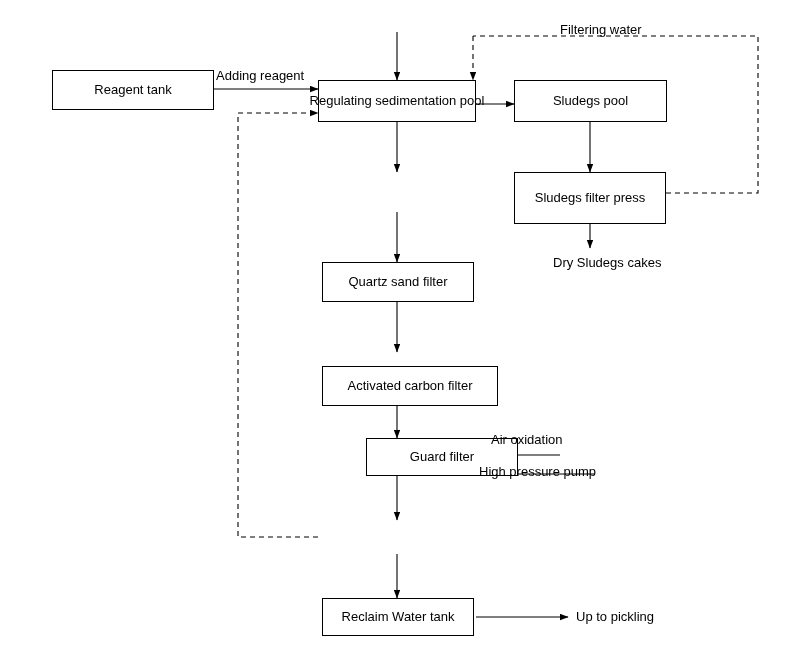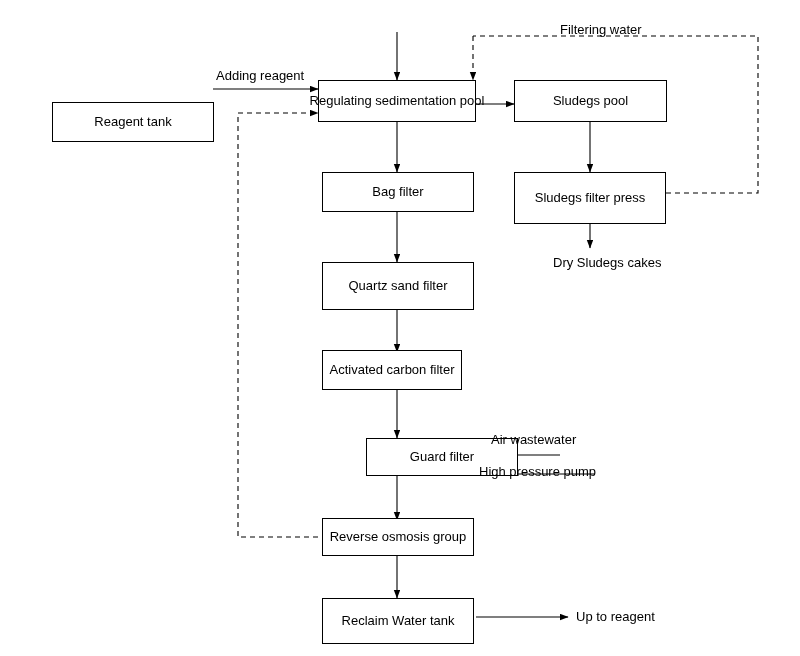--- a/index.html
+++ b/index.html
@@ -100,60 +100,54 @@
 
     <path class="edge-line" marker-end="url(#arrow)" d="M560,455 L480,455"></path>
 
     <path class="edge-line" d="M595,474 L470,474"></path>
 
     <path class="edge-line" marker-end="url(#arrow)" d="M476,617 L568,617"></path>
 
     <path class="edge-dashed" marker-end="url(#arrow)" d="M318,537 L238,537 L238,113 L318,113"></path>
   </svg>
 
-  <div class="node" style="left:52px; top:70px; width:162px; height:40px;margin-top:32px;">
+  <div class="node" style="left:52px; top:70px; width:162px; height:40px;">
     <span>Reagent tank</span>
   </div>
 
   <div class="node" style="left:318px; top:80px; width:158px; height:42px;">
     <span>Regulating sedimentation pool</span>
   </div>
 
   <div class="node" style="left:514px; top:80px; width:153px; height:42px;">
     <span>Sludegs pool</span>
   </div>
 
-  <div class="node" style="left:322px; top:172px; width:152px; height:40px;">
-    <span>Bag filter</span>
-  </div>
 
   <div class="node" style="left:514px; top:172px; width:152px; height:52px;">
     <span>Sludegs filter press</span>
   </div>
 
-  <div class="node" style="left:322px; top:262px; width:152px; height:48px;">
+  <div class="node" style="left:322px; top:262px; width:152px; height:40px;">
     <span>Quartz sand filter</span>
   </div>
 
-  <div class="node" style="left:322px; top:350px; width:140px; height:40px;">
+  <div class="node" style="left:322px; top:366px; width:176px; height:40px;">
     <span>Activated carbon filter</span>
   </div>
 
   <div class="node" style="left:322px; top:438px; width:152px; height:38px;margin-left:44px;">
     <span>Guard filter</span>
   </div>
 
-  <div class="node" style="left:322px; top:518px; width:152px; height:38px;">
-    <span>Reverse osmosis group</span>
-  </div>
 
-  <div class="node" style="left:322px; top:598px; width:152px; height:46px;">
+  <div class="node" style="left:322px; top:598px; width:152px; height:38px;">
     <span>Reclaim Water tank</span>
   </div>
 
   <div class="label" style="left:560px; top:22px;">Filtering water</div>
   <div class="label" style="left:216px; top:68px;text-align:center;">Adding reagent</div>
   <div class="label" style="left:553px; top:255px;text-align:right;">Dry Sludegs cakes</div>
-  <div class="label" style="left:491px; top:432px;">Air wastewater</div>
+  <div class="label" style="left:491px; top:432px;">Air oxidation</div>
   <div class="label" style="left:479px; top:464px;">High pressure pump</div>
-  <div class="label" style="left:576px; top:609px;">Up to reagent</div>
+  <div class="label" style="left:576px; top:609px;">Up to pickling</div>
 
 </div>
 
 </body></html>

